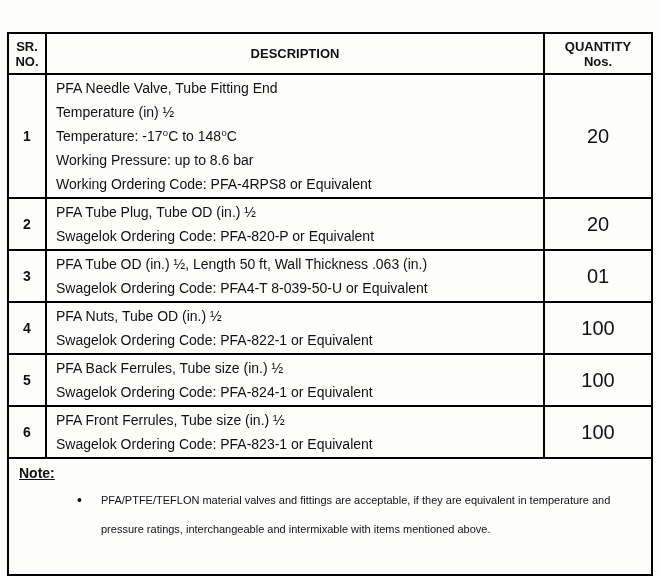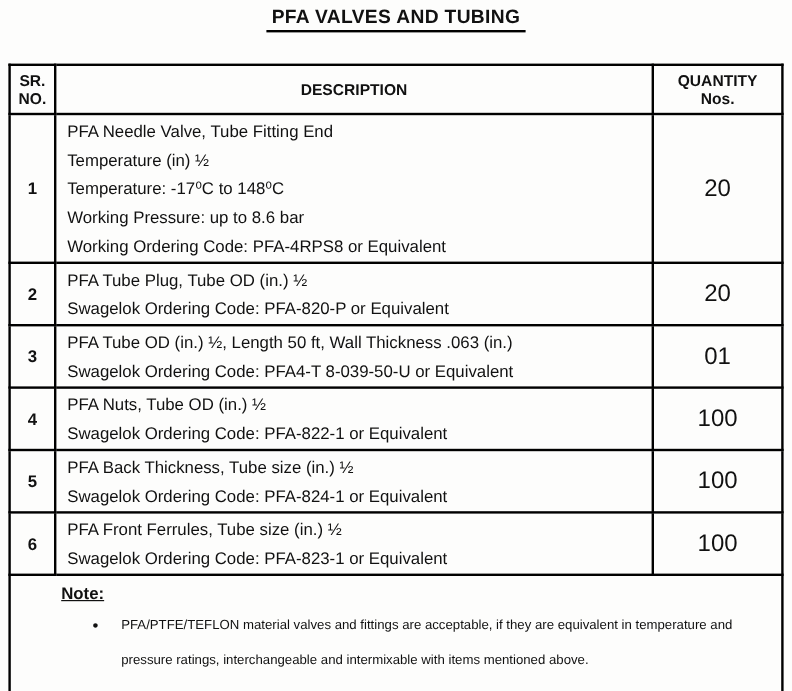--- a/index.html
+++ b/index.html
@@ -68,21 +68,20 @@
     border: 2px solid #000;
     border-top: none;
     height: 117px;
     padding: 3px 8px 0 10px;
   }
   .note-label {
     font-size: 14px;
     font-weight: bold;
     text-decoration: underline;
     line-height: 22px;
-    margin-left: 32px;
   }
   .note-item {
     display: flex;
     padding-left: 46px;
     margin-top: 2px;
   }
   .note-bullet {
     width: 36px;
     font-size: 14px;
     line-height: 29px;
@@ -94,23 +93,20 @@
     width: 528px;
     font-size: 11px;
     line-height: 29px;
   }
 </style>
 </head>
 <body>
 
 <div class="page">
 
-  <div class="title-wrap">
-    <span class="doc-title">PFA VALVES AND TUBING</span>
-  </div>
 
   <table class="items">
     <thead>
       <tr>
         <th class="col-sr">SR.
 NO.</th>
         <th class="col-desc">DESCRIPTION</th>
         <th class="col-qty">QUANTITY
 Nos.</th>
       </tr>
@@ -152,21 +148,21 @@
         <td class="desc-cell">
           <div class="desc-line">PFA Nuts, Tube OD (in.) ½</div>
           <div class="desc-line">Swagelok Ordering Code: PFA-822-1 or Equivalent</div>
         </td>
         <td class="qty-cell">100</td>
       </tr>
 
       <tr class="row-std">
         <td class="sr-cell">5</td>
         <td class="desc-cell">
-          <div class="desc-line">PFA Back Thickness, Tube size (in.) ½</div>
+          <div class="desc-line">PFA Back Ferrules, Tube size (in.) ½</div>
           <div class="desc-line">Swagelok Ordering Code: PFA-824-1 or Equivalent</div>
         </td>
         <td class="qty-cell">100</td>
       </tr>
 
       <tr class="row-std">
         <td class="sr-cell">6</td>
         <td class="desc-cell">
           <div class="desc-line">PFA Front Ferrules, Tube size (in.) ½</div>
           <div class="desc-line">Swagelok Ordering Code: PFA-823-1 or Equivalent</div>

